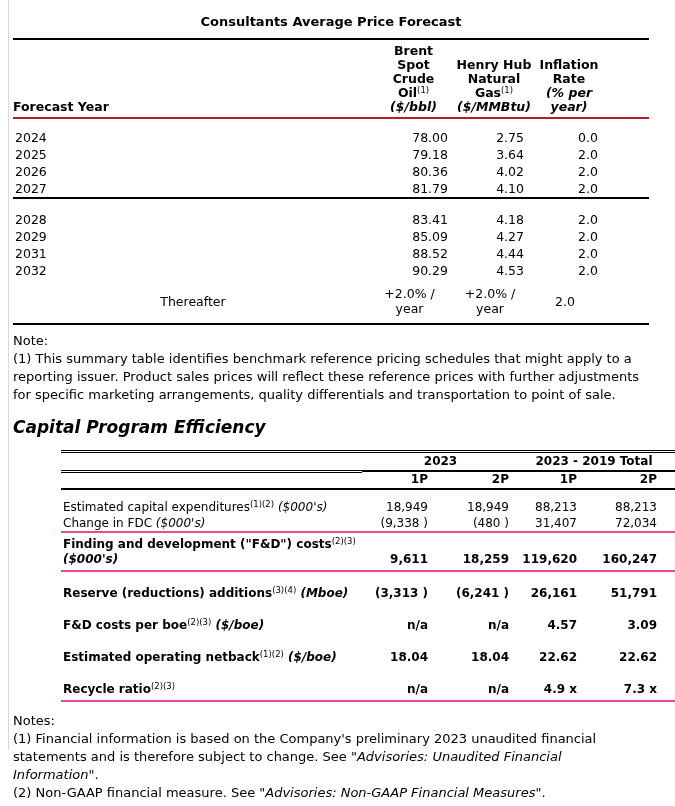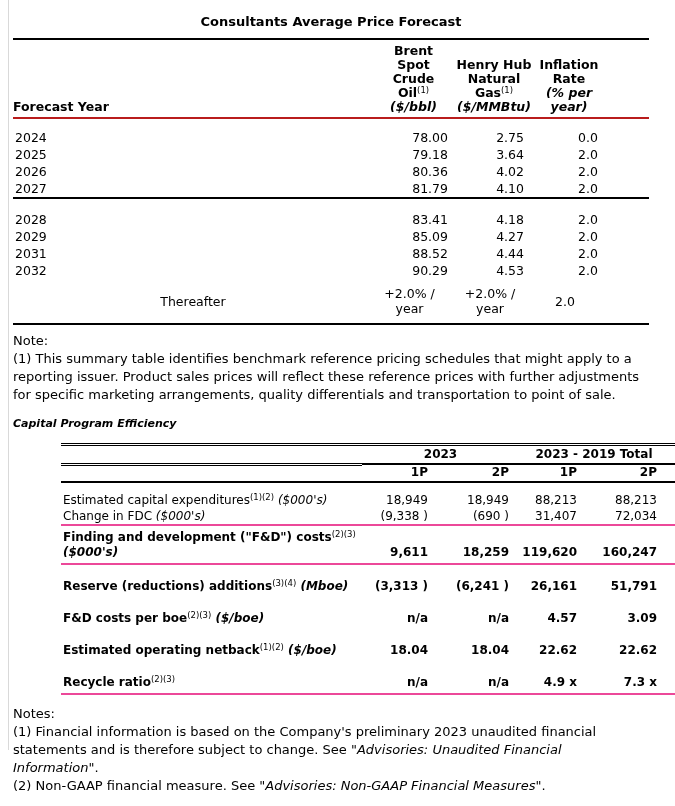--- a/index.html
+++ b/index.html
@@ -25,21 +25,21 @@
   .t1 tr.first td{padding-top:10px;}
   tr.rule td{border-bottom:2px solid #000;}
   .t1 tr.gap1 td{height:12px;}
   .t1 tr.thereafter td{vertical-align:middle;line-height:15px;padding-top:7px;text-align:center;}
   .t1 tr.endpad td{height:7px;}
   .pre{white-space:pre-line;}
 
   
   .noteblock{width:640px;font-size:13px;line-height:18px;margin-top:7px;}
   .noteblock .nline{width:636px;}
-  .sec{font-weight:bold;font-style:italic;font-size:11px;margin:13px 0 13px 0;}
+  .sec{font-weight:bold;font-style:italic;font-size:17px;margin:13px 0 13px 0;}
 
   
   .t2{font-size:12px;margin-left:48px;}
   .t2 td.dbl{border-top:3px double #000;border-bottom:3px double #000;}
   .t2 td.grp{border-top:3px double #000;border-bottom:2px solid #000;
              font-weight:bold;text-align:center;line-height:15px;padding:1px 0 1px 0;}
   .t2 td.grp2{padding-right:28px;}
   .t2 tr.subhead td{border-bottom:2px solid #000;font-weight:bold;
                     line-height:13px;padding:1px 10px 2px 0;text-align:right;}
   .t2 .num{text-align:right;padding-right:10px;}
@@ -189,21 +189,21 @@
         <td class="rlabel"><span>Estimated capital expenditures</span><sup>(1)(2)</sup><span> </span><span class="it">($000's)</span></td>
         <td class="num">18,949</td>
         <td class="num">18,949</td>
         <td class="num">88,213</td>
         <td class="num">88,213</td>
         <td></td>
       </tr>
       <tr class="rule2">
         <td class="rlabel"><span>Change in FDC </span><span class="it">($000's)</span></td>
         <td class="num">(9,338 )</td>
-        <td class="num">(690 )</td>
+        <td class="num">(480 )</td>
         <td class="num">31,407</td>
         <td class="num">72,034</td>
         <td></td>
       </tr>
       <tr class="rule2 b padrow">
         <td class="rlabel"><span>Finding and development ("F&amp;D") costs</span><sup>(2)(3)</sup><br><span class="it">($000's)</span></td>
         <td class="num">9,611</td>
         <td class="num">18,259</td>
         <td class="num">119,620</td>
         <td class="num">160,247</td>

